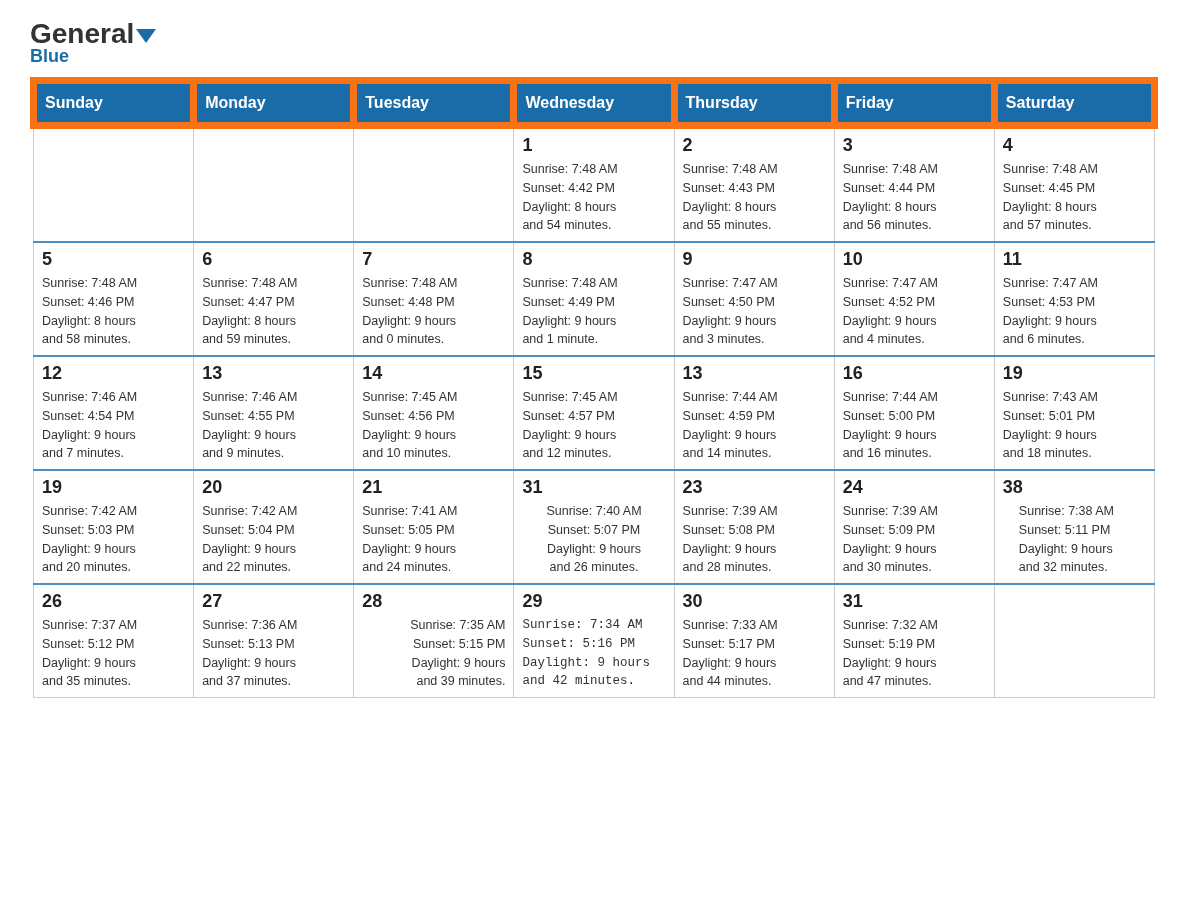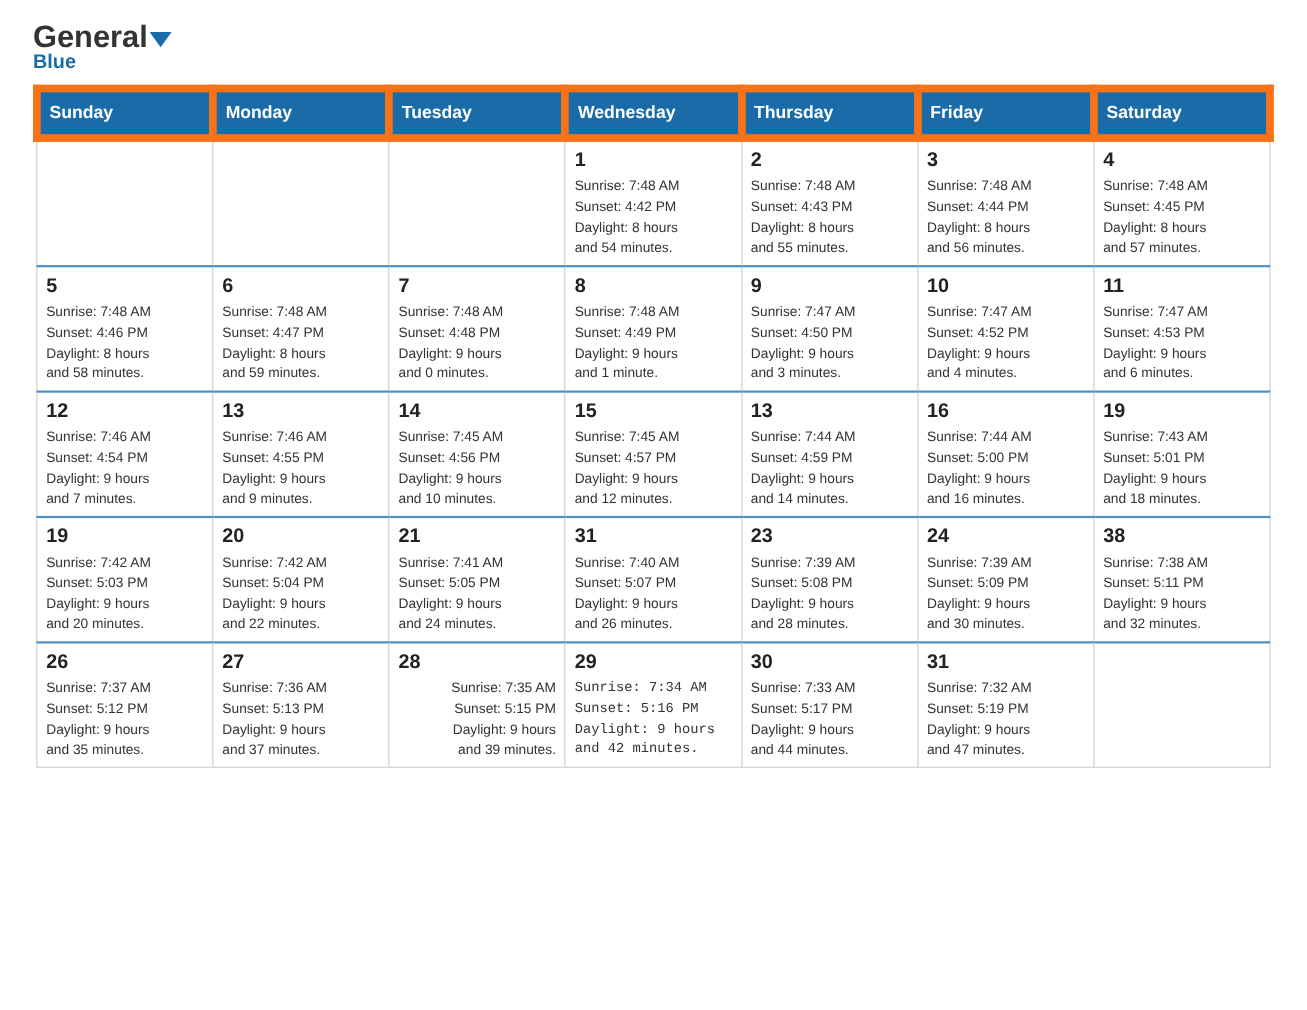--- a/index.html
+++ b/index.html
@@ -281,42 +281,42 @@
         </td>
         <td>
           <span class="day-number">21</span>
           <div class="day-info" style="white-space: pre-line;">Sunrise: 7:41 AM
 Sunset: 5:05 PM
 Daylight: 9 hours
 and 24 minutes.</div>
         </td>
         <td>
           <span class="day-number">31</span>
-          <div class="day-info" style="white-space: pre-line;">Sunrise: 7:40 AM
+          <div class="day-info" style="white-space: pre-line; text-align: center;">Sunrise: 7:40 AM
 Sunset: 5:07 PM
 Daylight: 9 hours
 and 26 minutes.</div>
         </td>
         <td>
           <span class="day-number">23</span>
           <div class="day-info" style="white-space: pre-line;">Sunrise: 7:39 AM
 Sunset: 5:08 PM
 Daylight: 9 hours
 and 28 minutes.</div>
         </td>
         <td>
           <span class="day-number">24</span>
           <div class="day-info" style="white-space: pre-line;">Sunrise: 7:39 AM
 Sunset: 5:09 PM
 Daylight: 9 hours
 and 30 minutes.</div>
         </td>
         <td>
           <span class="day-number">38</span>
-          <div class="day-info" style="white-space: pre-line;">Sunrise: 7:38 AM
+          <div class="day-info" style="white-space: pre-line; margin-left: 16px;">Sunrise: 7:38 AM
 Sunset: 5:11 PM
 Daylight: 9 hours
 and 32 minutes.</div>
         </td>
       </tr>
       <tr>
         <td>
           <span class="day-number">26</span>
           <div class="day-info" style="white-space: pre-line;">Sunrise: 7:37 AM
 Sunset: 5:12 PM

